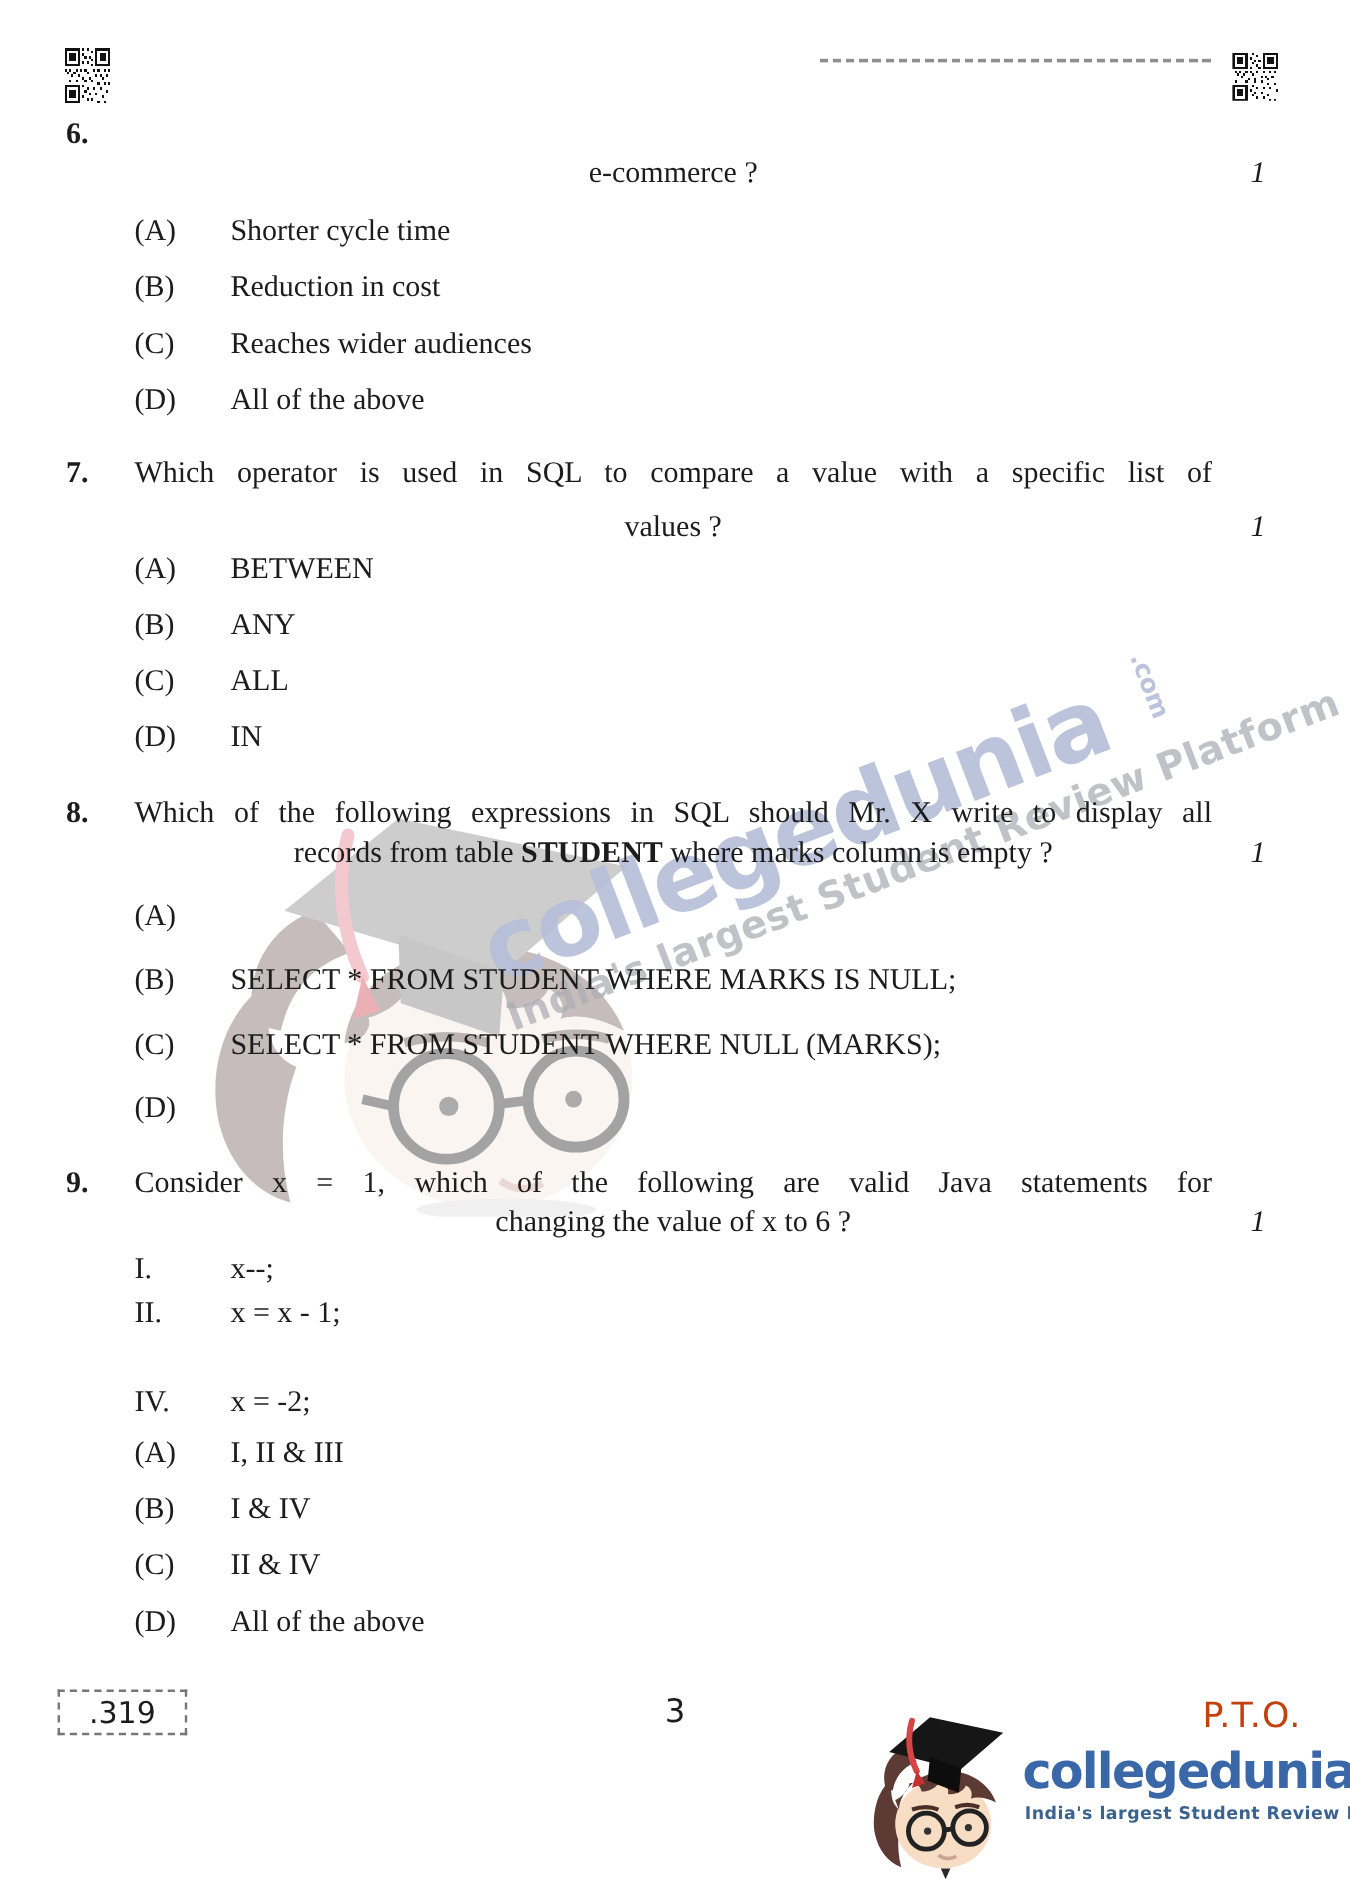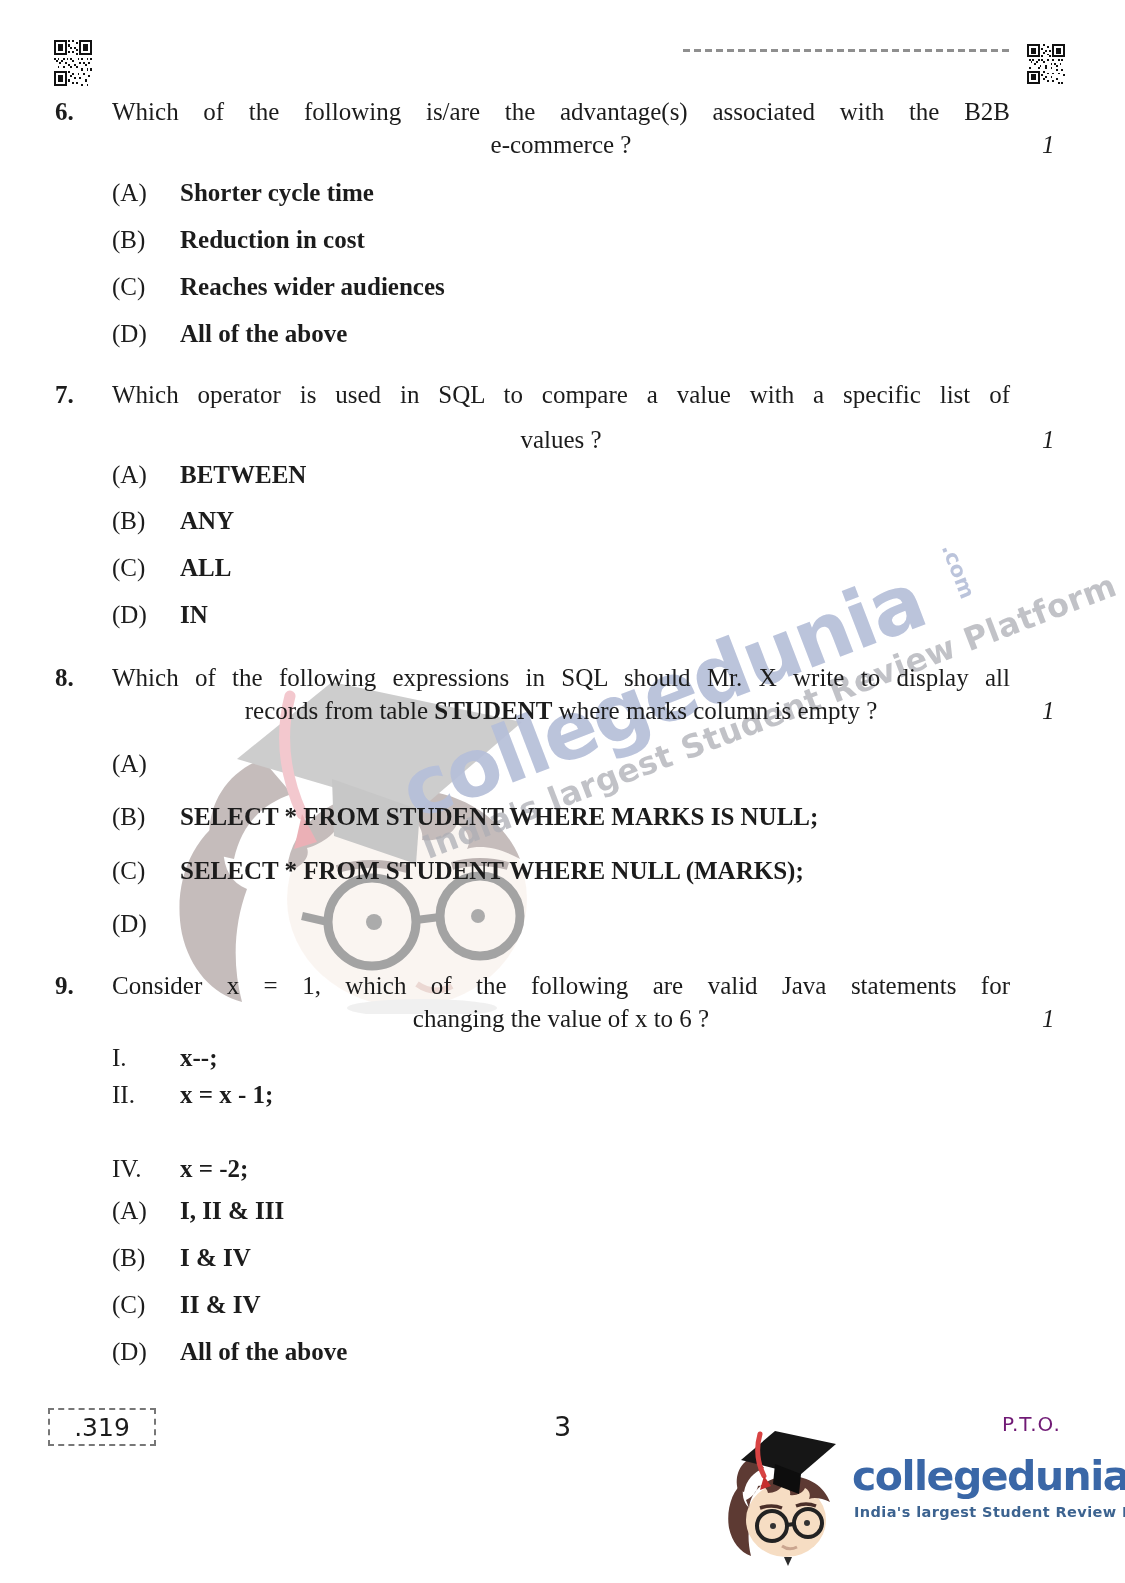--- a/index.html
+++ b/index.html
@@ -33,21 +33,21 @@
     color:rgba(172,174,180,.75);white-space:nowrap;
   }
   .wm-mascot{position:absolute;left:172px;top:664px;opacity:.5;}
   
   .content{position:absolute;inset:0;z-index:1;}
   .row{position:absolute;left:0;right:0;height:36px;font-size:25px;line-height:33px;}
   .qnum{position:absolute;left:55px;font-weight:bold;}
   .qtext{position:absolute;left:112px;width:898px;text-align:center;}
   .jline{text-align:justify;text-align-last:justify;}
   .optlab{position:absolute;left:112px;}
-  .opttxt{position:absolute;left:180px;white-space:nowrap;font-weight:bold;}
+  .opttxt{position:absolute;left:192px;white-space:nowrap;}
   .marks{position:absolute;left:1042px;font-style:italic;}
   .microline{
     position:absolute;left:683px;top:49px;width:328px;height:3px;
     background:repeating-linear-gradient(90deg,#8f8f8f 0 7px,transparent 7px 11px);
   }
   .qr{position:absolute;}
   
   .codebox{
     position:absolute;left:48px;top:1408px;width:108px;height:38px;
     border:2px dashed #777;box-sizing:border-box;
@@ -55,21 +55,21 @@
     font-family:"DejaVu Sans","Liberation Sans",sans-serif;
     font-size:25px;color:#1c1c1c;text-align:right;
   }
   .pagenum{
     position:absolute;left:0;right:0;top:1411px;text-align:center;
     font-family:"DejaVu Sans","Liberation Sans",sans-serif;font-size:27px;
   }
   .pto{
     position:absolute;left:1002px;top:1412px;
     font-family:"DejaVu Sans","Liberation Sans",sans-serif;
-    font-size:20px;letter-spacing:1px;color:#701a75;
+    font-size:29px;letter-spacing:1px;color:#c2410c;
   }
   
   .logo{position:absolute;left:724px;top:1416px;width:390px;height:160px;}
   .logo-mascot{position:absolute;left:0;top:4px;}
   .logo-text{
     position:absolute;left:128px;top:38px;
     font-family:"DejaVu Sans","Liberation Sans",sans-serif;
     font-weight:bold;font-size:41px;letter-spacing:-1.5px;
     color:#3a67a7;white-space:nowrap;line-height:44px;
   }
@@ -235,21 +235,20 @@
           <rect x="16" y="18" width="1" height="1"></rect>
           <rect x="11" y="19" width="1" height="1"></rect>
           <rect x="14" y="19" width="1" height="1"></rect>
           <rect x="17" y="20" width="1" height="1"></rect>
           <rect x="19" y="20" width="1" height="1"></rect>
         </g>
     </svg>
 
     <div class="row" style="top:95px">
       <span class="qnum">6.</span>
-      <div class="qtext jline">Which of the following is/are the advantage(s) associated with the B2B</div>
     </div>
     <div class="row" style="top:128px">
       <div class="qtext">e-commerce ?</div>
       <span class="marks">1</span>
     </div>
     <div class="row" style="top:176px">
       <span class="optlab">(A)</span>
       <span class="opttxt">Shorter cycle time</span>
     </div>
     <div class="row" style="top:223px">

